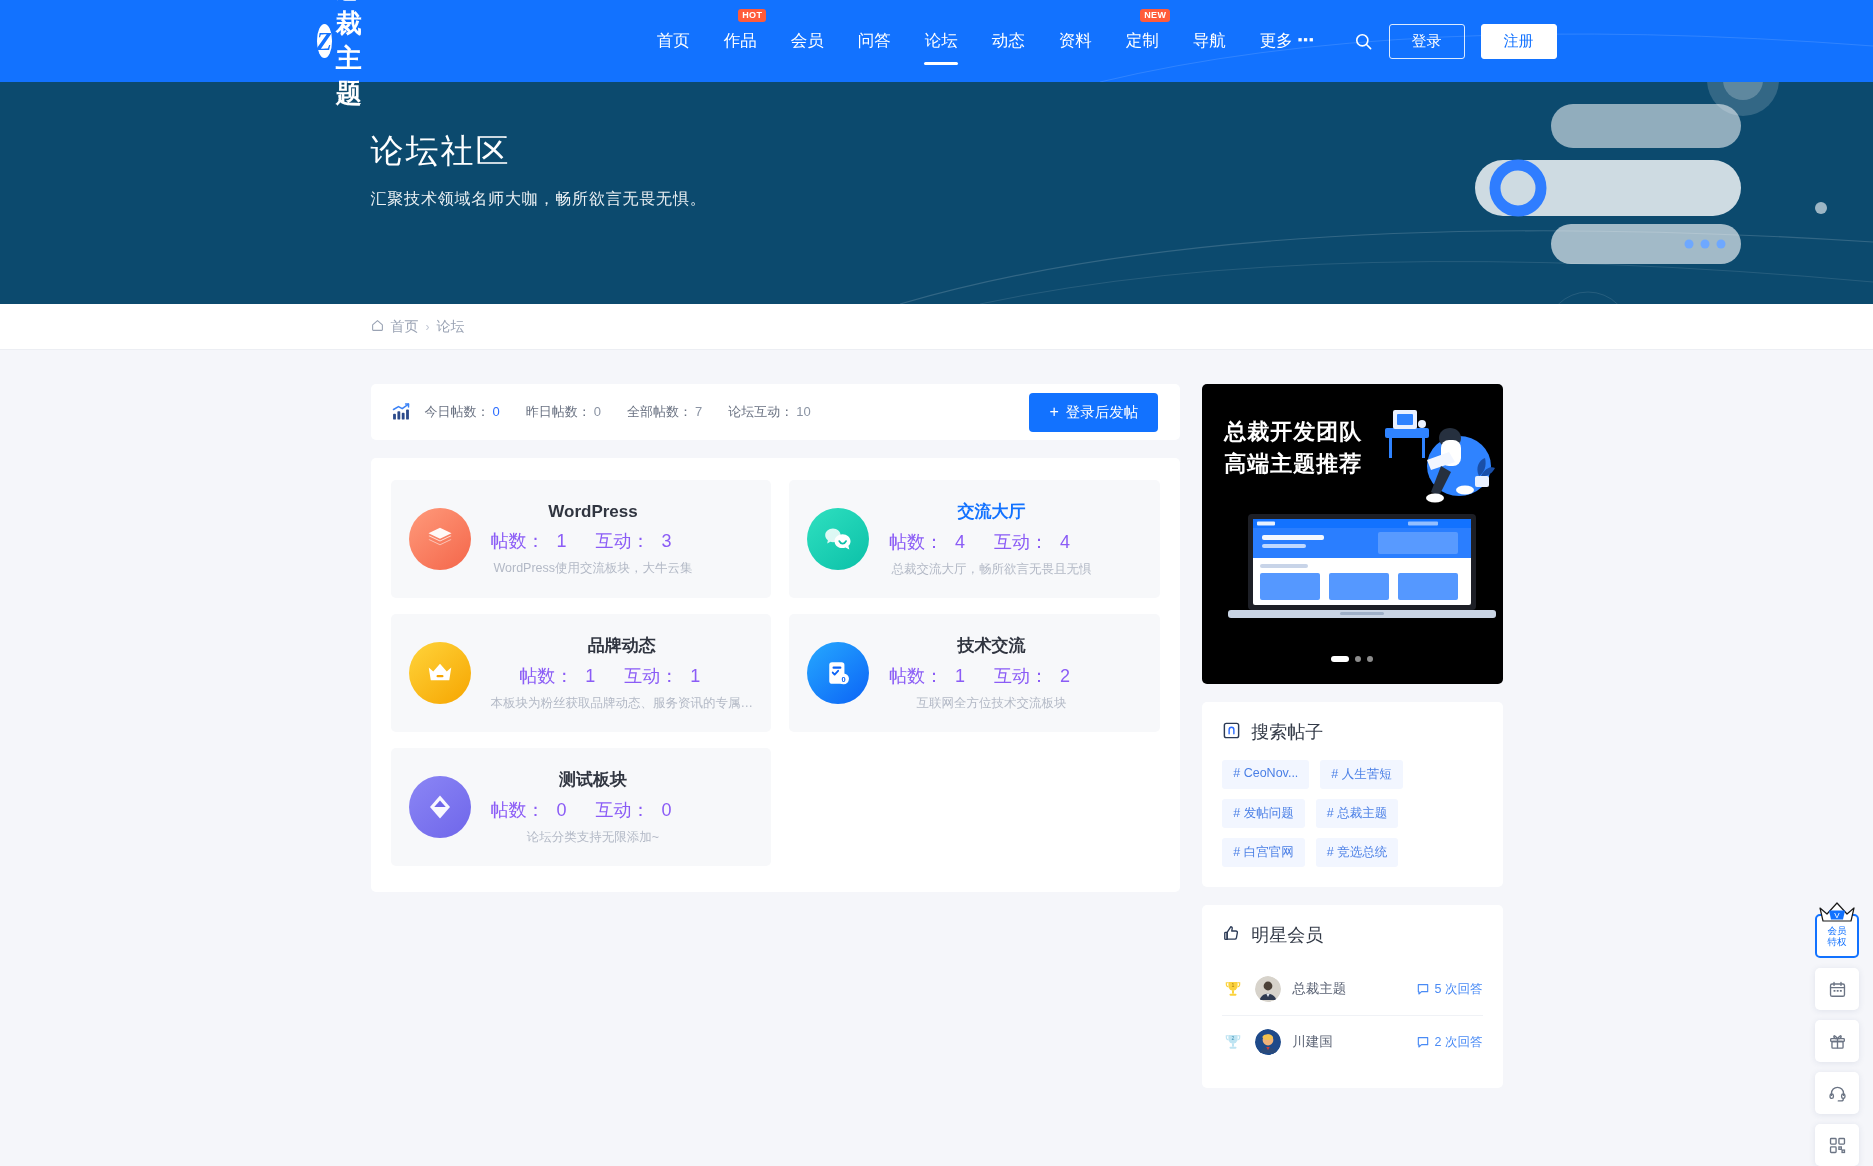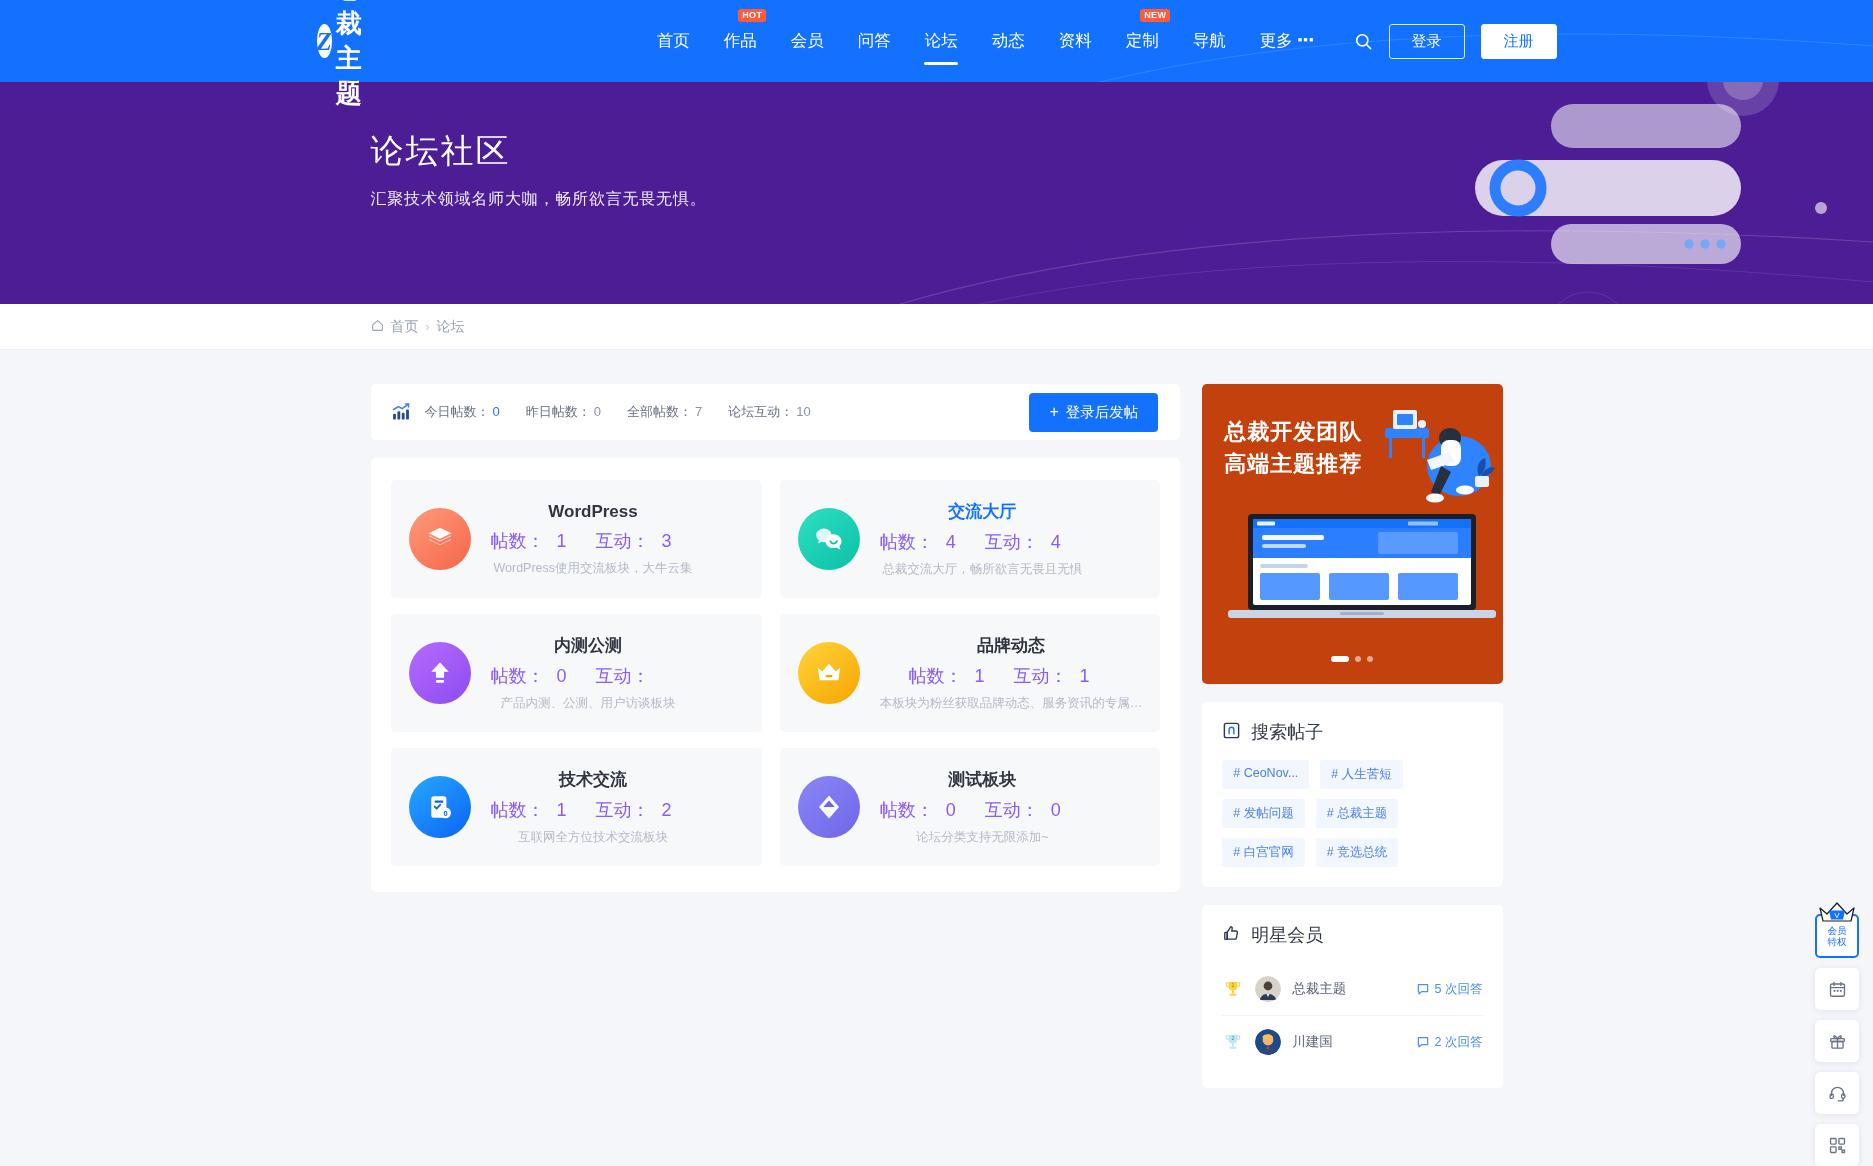--- a/index.html
+++ b/index.html
@@ -77,21 +77,21 @@
   .btn-reg {
     background: #fff; color: #1272ff; border: 1px solid #fff;
     font-size: 15px; padding: 7px 22px; border-radius: 3px;
     cursor: pointer; white-space: nowrap;
   }
 
   
   .hero {
     position: relative;
     height: 222px;
-    background: #4c1d95;
+    background: #0c4a6e;
     overflow: hidden;
   }
   .hero-inner { width: 1240px; margin: 0 auto; position: relative; height: 100%; }
   .hero-title {
     position: absolute; left: 54px; top: 47px;
     color: #fff; font-size: 33px; font-weight: 500; letter-spacing: 2px;
   }
   .hero-sub {
     position: absolute; left: 54px; top: 107px;
     color: rgba(255,255,255,.92); font-size: 16px; letter-spacing: .8px;
@@ -149,21 +149,21 @@
   .fbody { min-width: 0; }
   .ftitle { font-size: 17px; font-weight: bold; color: #303540; margin-bottom: 7px; }
   .ftitle.blue { color: #1272ff; }
   .fmeta { font-size: 18px; color: #8b5cf6; margin-bottom: 7px; }
   .fmeta span { margin-right: 12px; }
   .fdesc { font-size: 12.5px; color: #b3b9c6; white-space: nowrap; overflow: hidden; text-overflow: ellipsis; max-width: 270px;}
 
   
   .ad {
     height: 300px; border-radius: 5px; overflow: hidden;
-    background: #c2410c; position: relative; margin-bottom: 18px;
+    background: #000000; position: relative; margin-bottom: 18px;
   }
   .ad-title {
     position: absolute; left: 22px; top: 32px;
     color: #fff; font-size: 22px; font-weight: bold; line-height: 1.45;
     letter-spacing: 1px;
   }
   .ad-laptop { position: absolute; left: 26px; right: 26px; top: 128px; height: 112px; }
   .ad-dots { position: absolute; bottom: 22px; left: 50%; transform: translateX(-50%); display: flex; gap: 6px; align-items: center; }
   .ad-dots i { display:block; width: 6px; height: 6px; border-radius: 50%; background: rgba(255,255,255,.55); }
   .ad-dots i.on { width: 18px; border-radius: 3px; background: #fff; }
@@ -373,36 +373,20 @@
           <div class="fbody">
             <div class="ftitle blue">交流大厅</div>
             <div class="fmeta">
               <span><span>帖数：</span><span>4</span></span>
               <span><span>互动：</span><span>4</span></span>
             </div>
             <div class="fdesc">总裁交流大厅，畅所欲言无畏且无惧</div>
           </div>
         </div>
 
-        <div class="fitem">
-          <div class="fico" style="background:linear-gradient(140deg,#b66bff,#8c4bf0)">
-            <svg width="28" height="28" viewBox="0 0 24 24" fill="#ffffff">
-              <path d="M12 3 4.5 11h4v5h7v-5h4z"></path>
-              <rect x="8.5" y="18" width="7" height="2.4" rx="1"></rect>
-            </svg>
-          </div>
-          <div class="fbody">
-            <div class="ftitle">内测公测</div>
-            <div class="fmeta">
-              <span><span>帖数：</span><span>0</span></span>
-              <span><span>互动：</span><span></span></span>
-            </div>
-            <div class="fdesc">产品内测、公测、用户访谈板块</div>
-          </div>
-        </div>
 
         <div class="fitem">
           <div class="fico" style="background:linear-gradient(140deg,#ffd43b,#f6a500)">
             <svg width="30" height="30" viewBox="0 0 24 24" fill="#ffffff">
               <path d="M3 7.5l3.6 3.3L12 4.6l5.4 6.2L21 7.5l-1.6 10.2H4.6z"></path>
               <rect x="9.2" y="13.6" width="5.6" height="1.8" rx=".9" fill="#f6a500"></rect>
             </svg>
           </div>
           <div class="fbody">
             <div class="ftitle">品牌动态</div>

